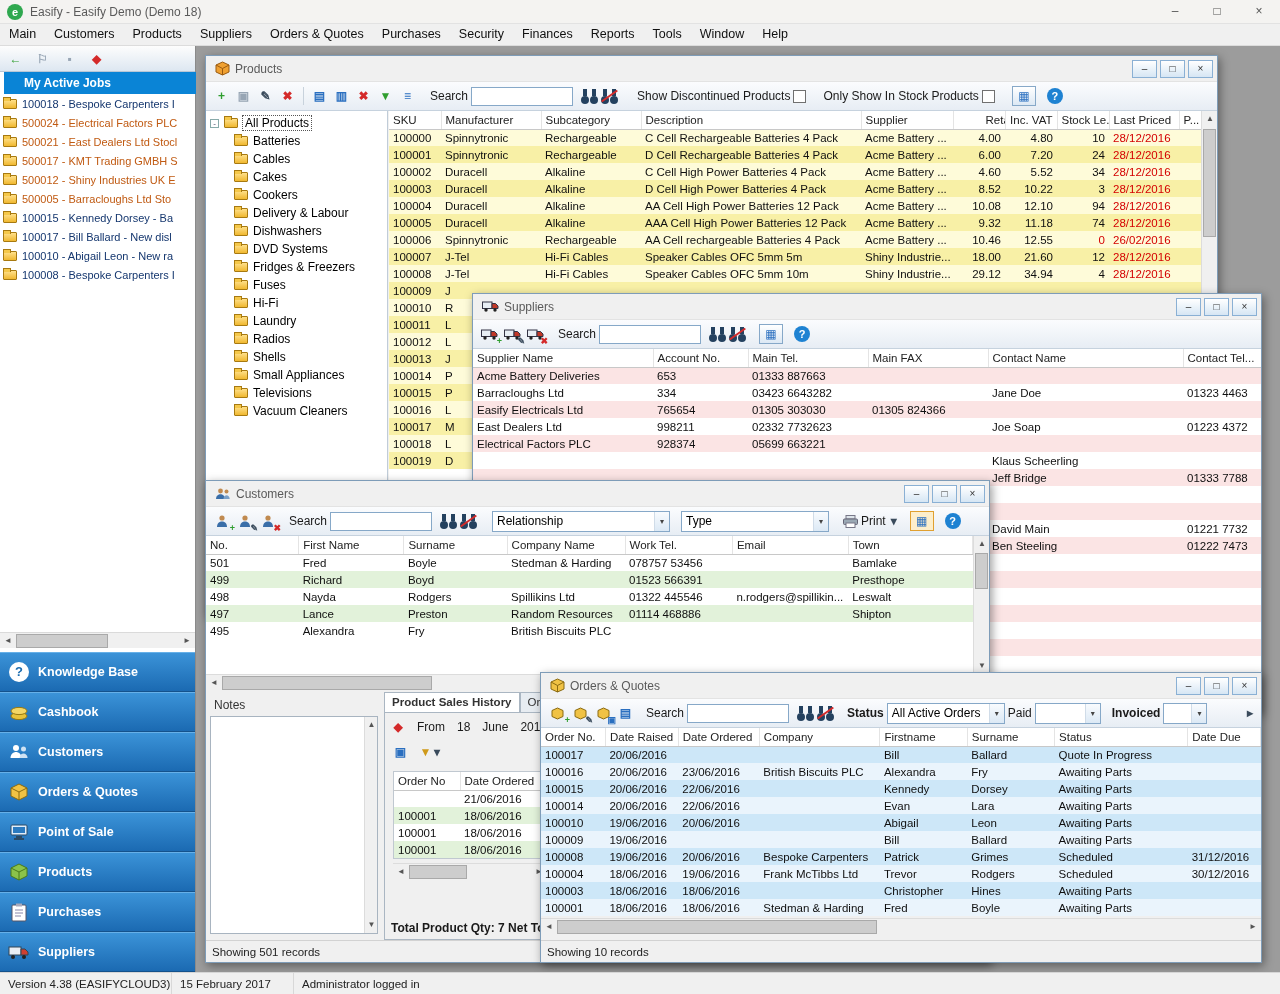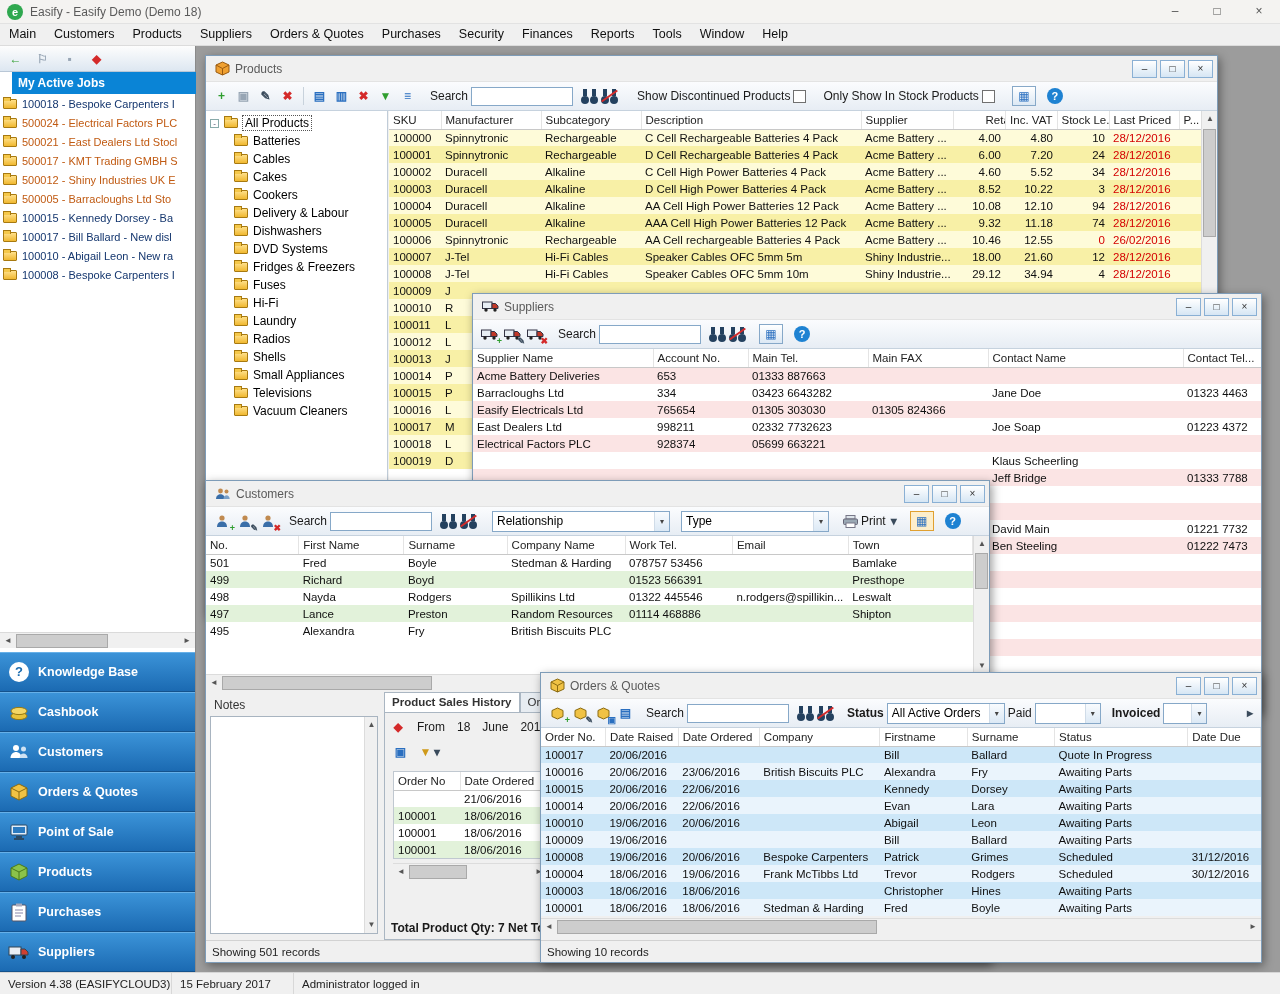--- a/index.html
+++ b/index.html
@@ -9,21 +9,21 @@
 .titlebar{position:absolute;left:0;top:0;width:1280px;height:24px;background:#f4f3f1;display:flex;align-items:center;border-bottom:1px solid #e2e2e2}
 .applogo{width:16px;height:16px;border-radius:50%;background:#2fa84f;color:#fff;font-weight:bold;font-size:11px;text-align:center;line-height:16px;margin:0 7px}
 .apptitle{color:#5a5a5a;font-size:12px}
 .mwbtns{margin-left:auto;display:flex;height:100%}
 .mwbtn{width:42px;height:100%;text-align:center;line-height:23px;color:#555;font-size:12px}
 .menubar{position:absolute;left:0;top:24px;width:1280px;height:22px;background:#f0f0f0;display:flex;border-bottom:1px solid #dcdcdc}
 .mi{padding:0 9px;line-height:21px;font-size:12.5px;color:#101010;white-space:nowrap}
 
 .lp{position:absolute;left:0;top:46px;width:196px;bottom:22px;background:#fff;border-right:1px solid #8a8a8a}
 .ltb{position:absolute;left:0;top:0;width:100%;height:26px;background:linear-gradient(#fdfdfd,#dde7f1);border-bottom:1px solid #b9c7d6;display:flex;align-items:center;gap:8px;padding:0 6px}
-.jobshdr{position:absolute;left:12px;top:26px;width:100%;height:22px;background:#0a84d6;color:#fff;font-weight:bold;line-height:22px;padding-left:6px}
+.jobshdr{position:absolute;left:4px;top:26px;width:100%;height:22px;background:#0a84d6;color:#fff;font-weight:bold;line-height:22px;padding-left:20px}
 .joblist{position:absolute;left:0;top:48px;width:100%;height:538px;background:#fff;overflow:hidden}
 .job{height:19px;display:flex;align-items:center;gap:5px;padding-left:3px;white-space:nowrap;overflow:hidden}
 .job .jlabel{font-size:11px}
 .jlabel.navy{color:#14366e}
 .jlabel.orange{color:#c05a12}
 .lph{position:absolute;left:0;top:586px;width:100%;height:18px;background:#f0f0f0;border-top:1px solid #dcdcdc}
 .navarea{position:absolute;left:0;top:606px;width:100%;bottom:0}
 .navbtn{height:40px;display:flex;align-items:center;background:linear-gradient(#3b93d8,#1b6ab2);border-top:1px solid #66b0e8;border-bottom:1px solid #14528c;color:#fff}
 .navbtn .nicon{width:38px;display:flex;justify-content:center}
 .navbtn .nlabel{font-weight:bold;font-size:12.5px}

